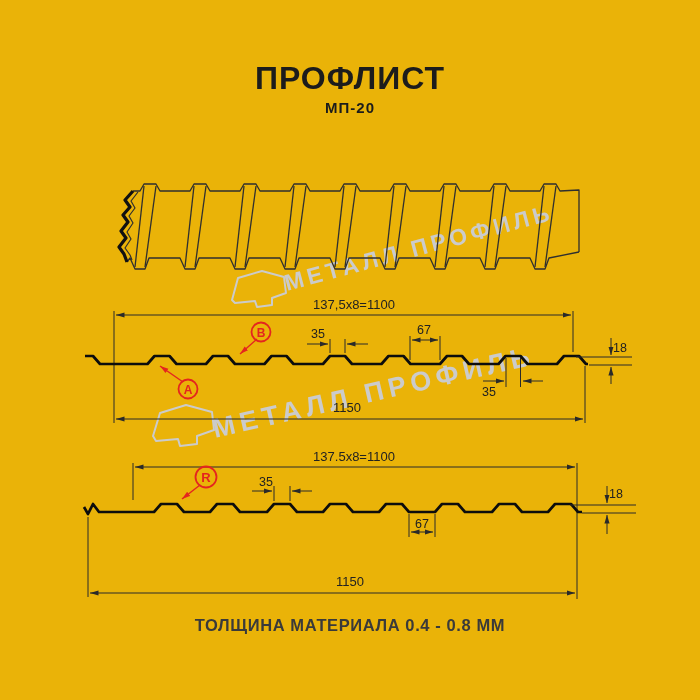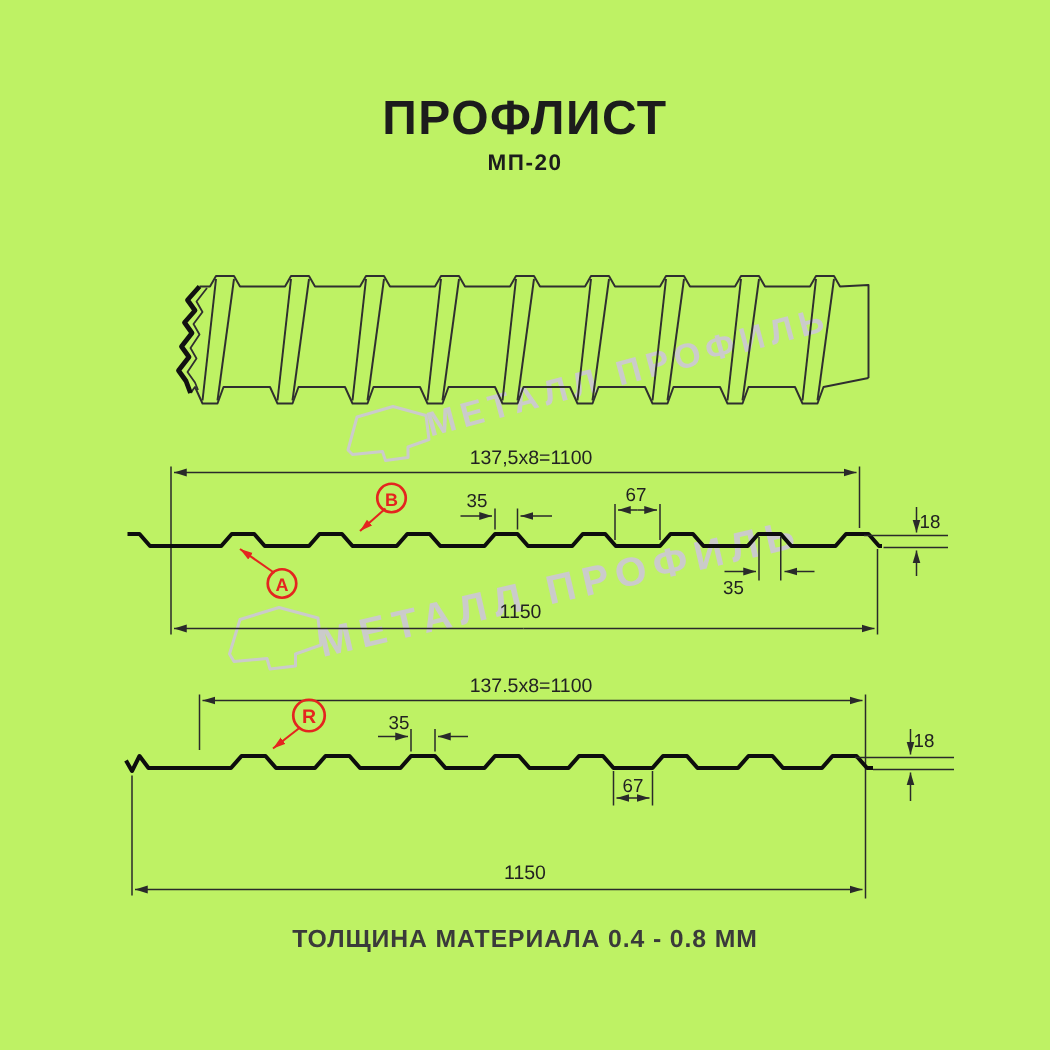--- a/index.html
+++ b/index.html
@@ -1,16 +1,16 @@
 <!DOCTYPE html>
 <html><head>
 <meta charset="utf-8">
 <style>
   html,body{margin:0;padding:0;background:#ffffff;}
-  .page{position:relative;width:700px;height:700px;background:#bef264;overflow:hidden;
+  .page{position:relative;width:700px;height:700px;background:#eab308;overflow:hidden;
         font-family:"Liberation Sans", sans-serif;}
   svg{position:absolute;left:0;top:0;}
   text{font-family:"Liberation Sans", sans-serif;fill:#222;}
   .title{font-weight:bold;fill:#1c1c1c;letter-spacing:1px;}
   .subtitle{font-weight:bold;fill:#1c1c1c;letter-spacing:1px;}
   .footer{font-weight:bold;fill:#3a3a3a;letter-spacing:0.6px;}
   .dim{font-size:13px;fill:#222;}
   .dim-small{font-size:12.5px;fill:#222;}
   .red{fill:#e4251f;font-weight:bold;}
   .wm{font-weight:bold;fill:#cbcbcb;}

